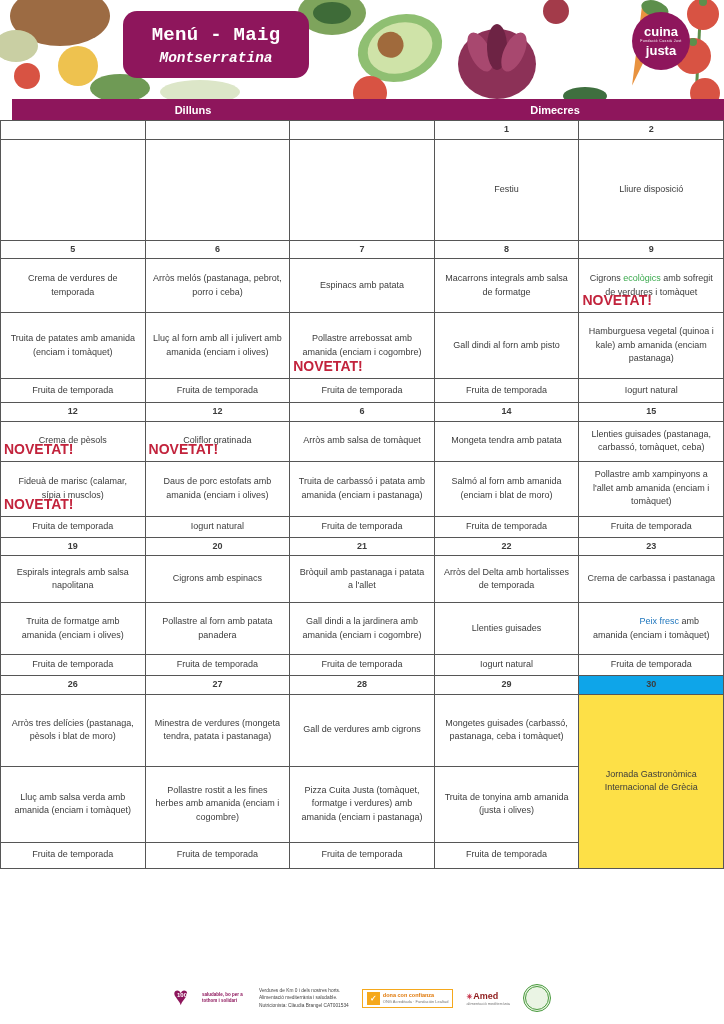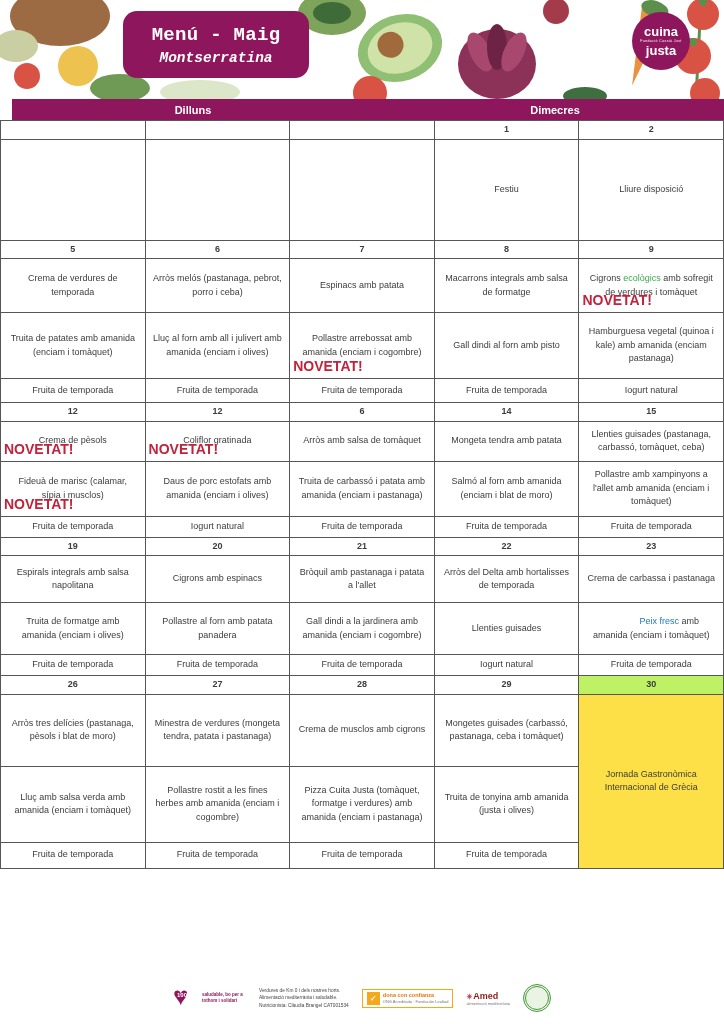--- a/index.html
+++ b/index.html
@@ -22,21 +22,21 @@
   .daybar div{flex:1;display:flex;align-items:center;justify-content:center;color:#fff;font-weight:bold;font-size:11px;}
 
   
   table.cal{position:absolute;top:120px;left:0;width:724px;border-collapse:collapse;table-layout:fixed;z-index:2;}
   table.cal td{border:1px solid #565656;text-align:center;vertical-align:middle;font-size:9px;line-height:1.5;
     color:#3c3c3c;padding:2px 7px;position:relative;word-wrap:break-word;}
   td.numcell{font-weight:bold;color:#9B2062;font-size:9px;padding:0 4px;line-height:1.1;}
   td.has-tag{padding-bottom:13px;}
   .tag{position:absolute;left:3px;bottom:1px;font-size:14px;font-weight:bold;color:#C2233C;}
   td.holiday{color:#8E2A68;font-size:10.5px;font-weight:500;}
-  td.event-num{background:#bef264;}
+  td.event-num{background:#0ea5e9;}
   td.event{background:#fde047;color:#8E2A68;font-size:12px;font-weight:500;line-height:1.8;padding:0 14px;}
   .g{color:#3AA94D;font-weight:500;}
   .b{color:#1F76BD;font-weight:500;padding-left:36px;}
 
   
   .footer{position:absolute;top:984px;left:0;width:724px;display:flex;align-items:center;justify-content:center;gap:13px;z-index:2;}
   .f-heart{display:flex;align-items:center;gap:3px;}
   .heart-wrap{position:relative;width:26px;height:26px;}
   .heart-glyph{position:absolute;left:0;top:-4px;font-size:26px;color:#8E165C;}
   .heart-pct{position:absolute;left:4px;top:7px;font-size:6px;font-weight:bold;color:#fff;}
@@ -234,21 +234,21 @@
     <tr style="height:13px">
       <td class="numcell">26</td>
       <td class="numcell">27</td>
       <td class="numcell">28</td>
       <td class="numcell">29</td>
       <td class="numcell event-num">30</td>
     </tr>
     <tr style="height:72px">
       <td>Arròs tres delícies (pastanaga, pèsols i blat de moro)</td>
       <td>Minestra de verdures (mongeta tendra, patata i pastanaga)</td>
-      <td>Crema de musclos amb cigrons</td>
+      <td>Gall de verdures amb cigrons</td>
       <td>Mongetes guisades (carbassó, pastanaga, ceba i tomàquet)</td>
       <td class="event" rowspan="3">Jornada Gastronòmica Internacional de Grècia</td>
     </tr>
     <tr style="height:76px">
       <td>Lluç amb salsa verda amb amanida (enciam i tomàquet)</td>
       <td>Pollastre rostit a les fines herbes amb amanida (enciam i cogombre)</td>
       <td>Pizza Cuita Justa (tomàquet, formatge i verdures) amb amanida (enciam i pastanaga)</td>
       <td>Truita de tonyina amb amanida (justa i olives)</td>
     </tr>
     <tr style="height:26px">

